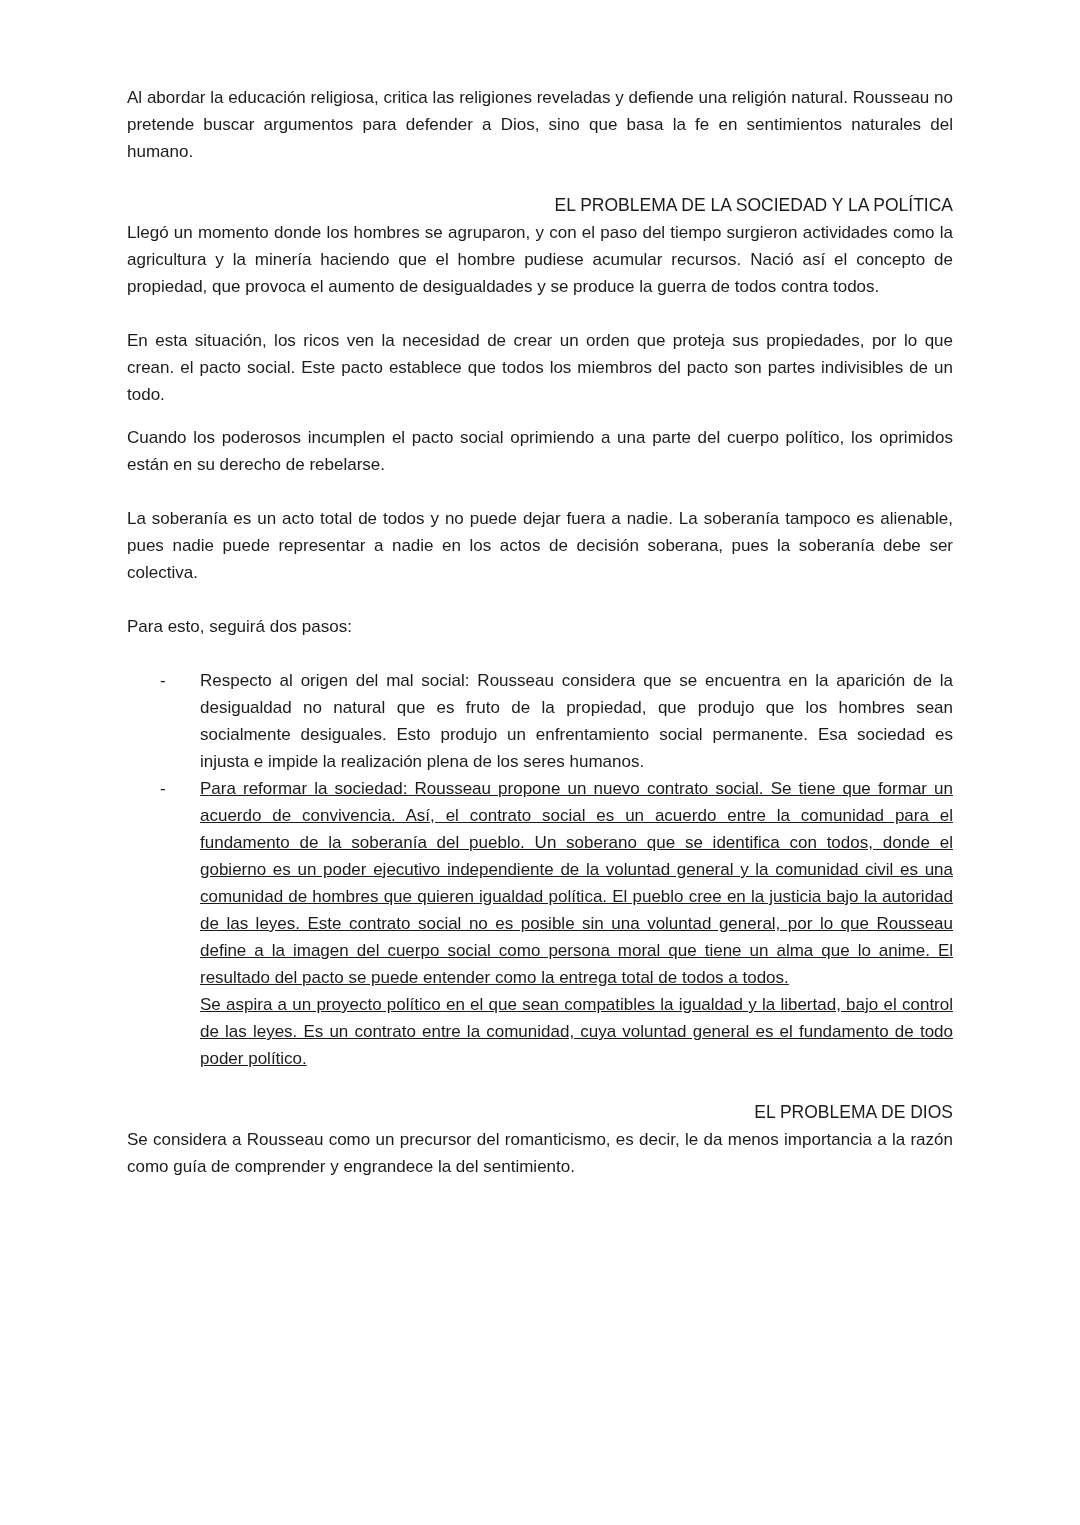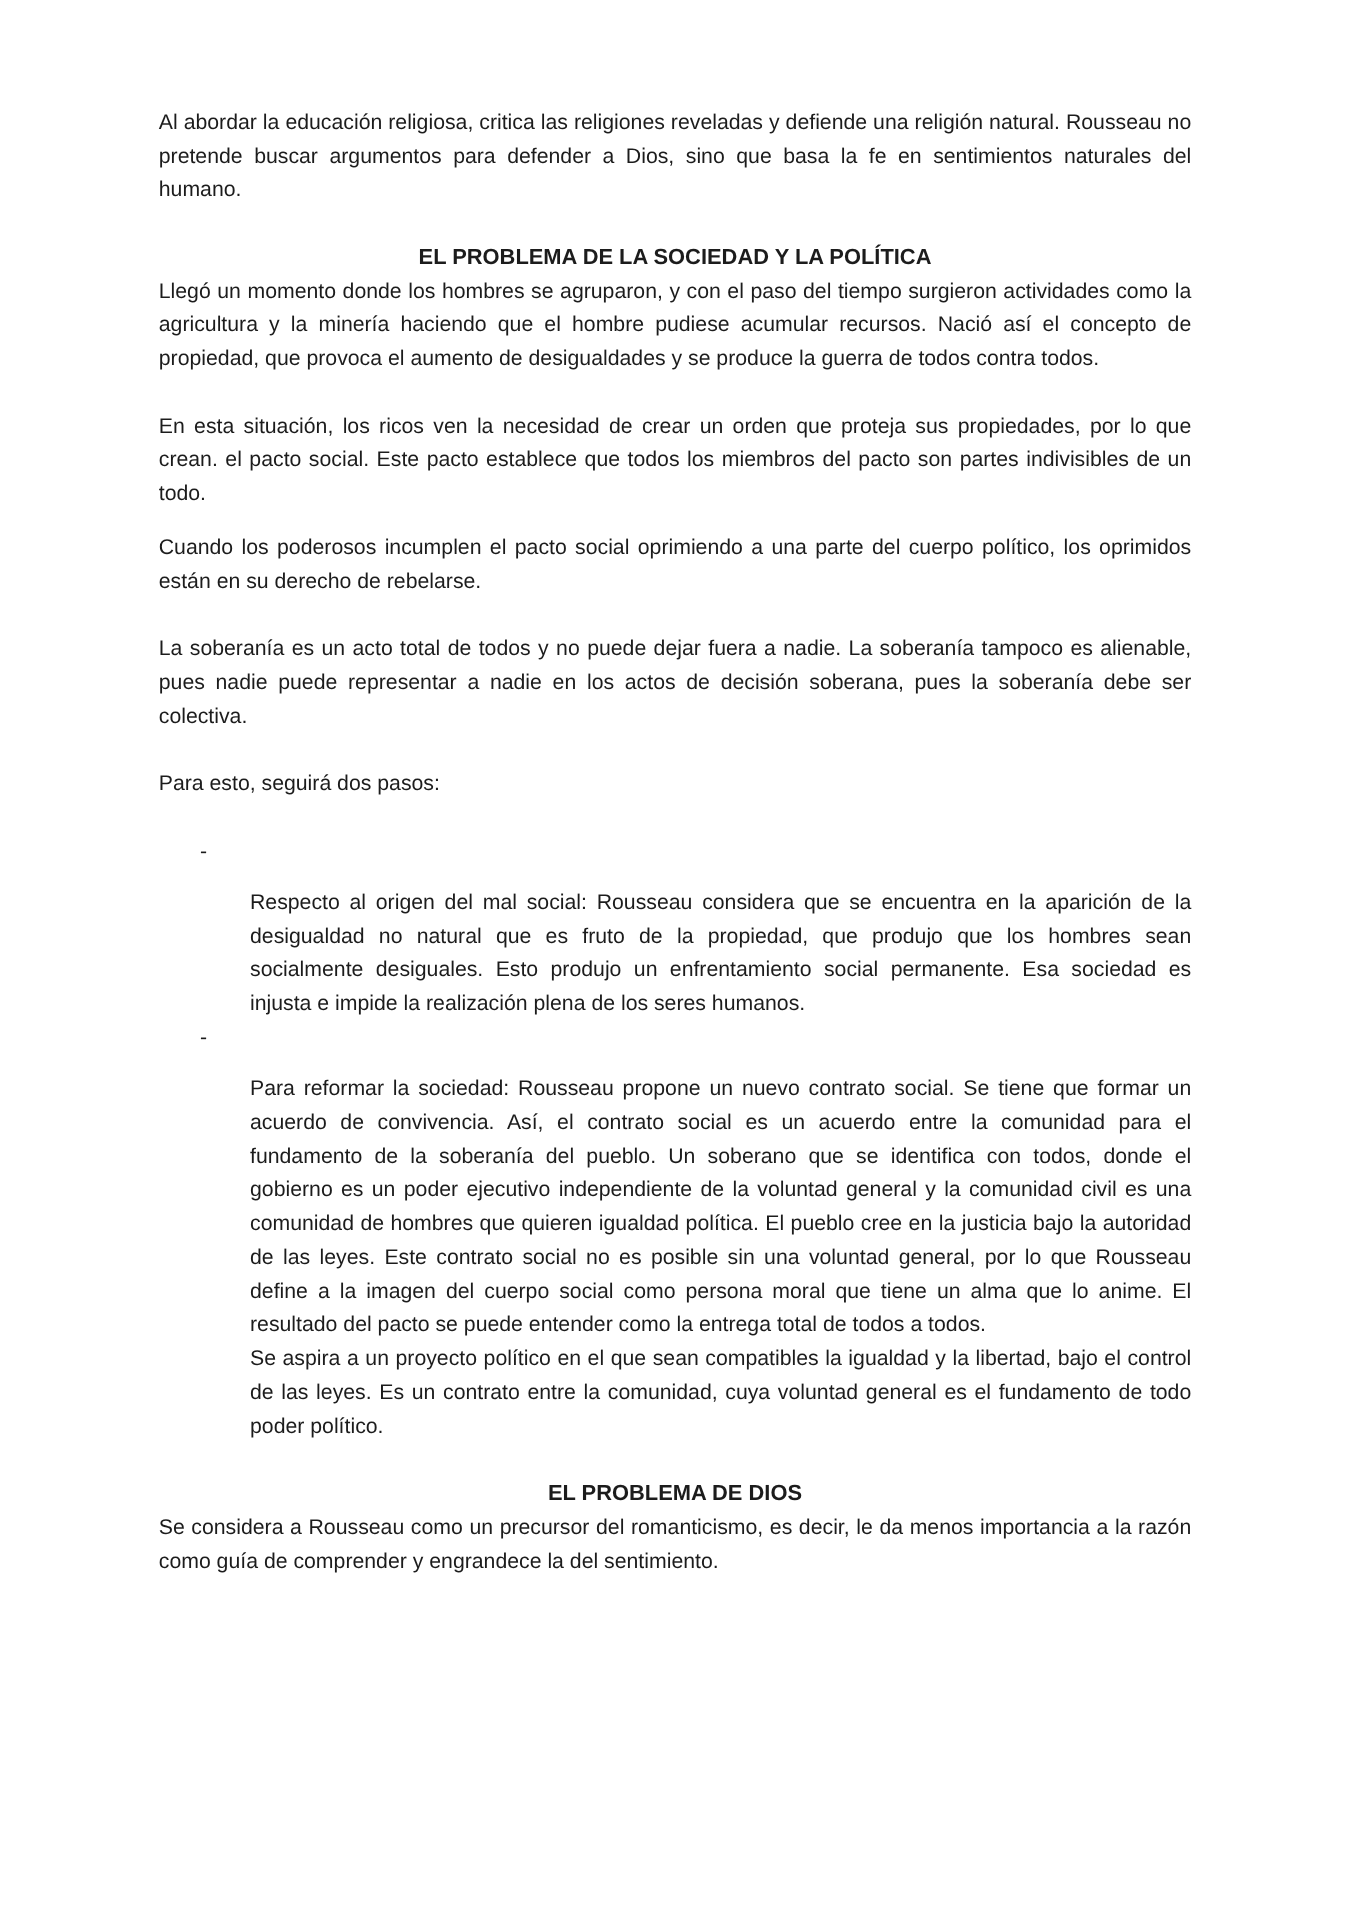--- a/index.html
+++ b/index.html
@@ -23,45 +23,45 @@
   }
   .para {
     margin: 0 0 27px 0;
     text-align: justify;
   }
   .para.tight {
     margin-bottom: 16px;
   }
   .heading {
     font-size: 17.5px;
-    font-weight: bold;
+    font-weight: normal;
     margin: 26px 0 0 0;
     line-height: 27px;
-    text-align: center;
+    text-align: right;
   }
   .list {
     margin: 0 0 27px 0;
   }
   .list-item {
     display: flex;
     margin: 0;
   }
   .bullet {
     flex: 0 0 73px;
     box-sizing: border-box;
     padding-left: 33px;
   }
   .item-text {
     flex: 1;
     text-align: justify;
-    margin-top: 41px;
   }
   .item-text p {
     margin: 0;
     text-align: justify;
+    text-decoration: underline;
   }
 </style>
 </head>
 <body>
 
 <div class="page">
 
   <p class="para">Al abordar la educación religiosa, critica las religiones reveladas y defiende una religión natural. Rousseau no pretende buscar argumentos para defender a Dios, sino que basa la fe en sentimientos naturales del humano.</p>
 
   <div class="heading">EL PROBLEMA DE LA SOCIEDAD Y LA POLÍTICA</div>

